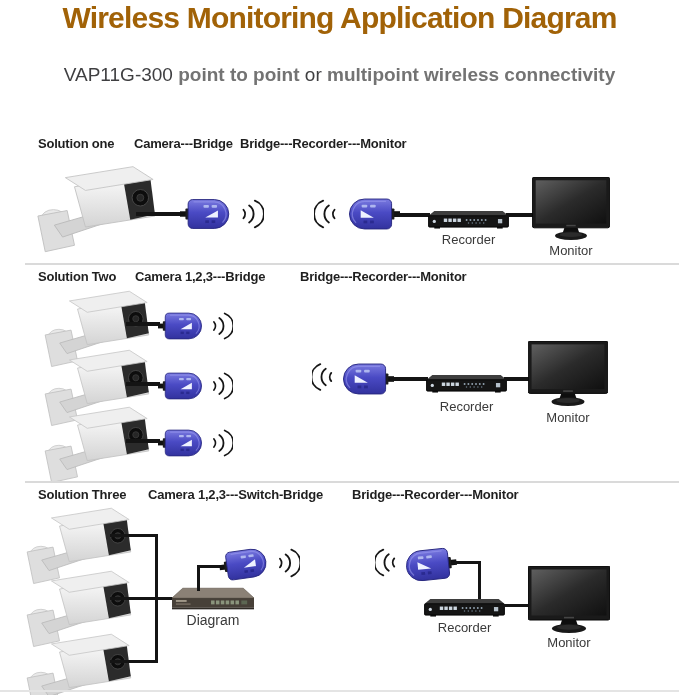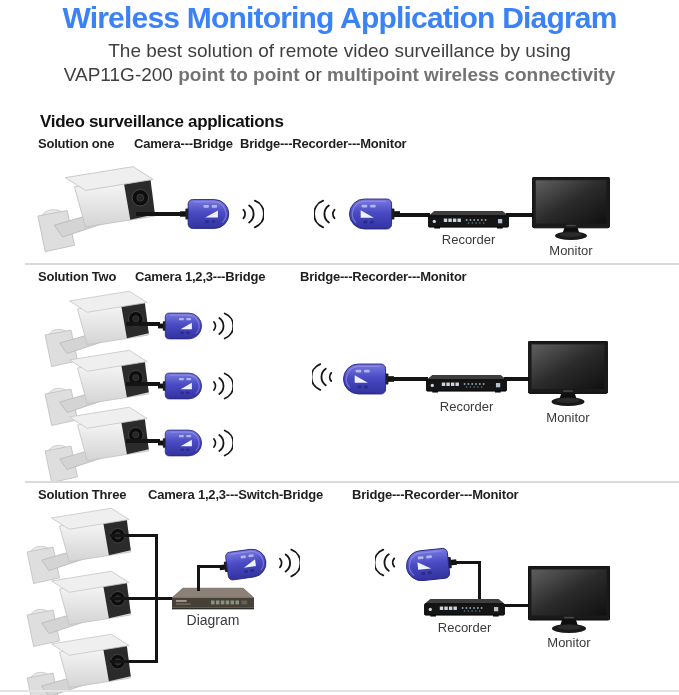--- a/index.html
+++ b/index.html
@@ -4,21 +4,21 @@
 <style>
   html,body{margin:0;padding:0;background:#fff;}
   #canvas{
     position:relative;width:679px;height:695px;background:#ffffff;
     font-family:"Liberation Sans","DejaVu Sans",sans-serif;
     overflow:hidden;
   }
   .abs{position:absolute;}
   #page-title{
     left:0;right:0;top:1px;text-align:center;
-    font-size:30px;font-weight:bold;letter-spacing:-0.8px;color:#3b82f6;
+    font-size:30px;font-weight:bold;letter-spacing:-0.8px;color:#a16207;
     white-space:nowrap;
   }
   .subtitle{left:0;right:0;text-align:center;font-size:19px;color:#3f3f41;white-space:nowrap;}
   #subtitle-1{top:40px;}
   #subtitle-2{top:64px;}
   .hl{color:#737373;font-weight:bold;}
   #section-heading{
     left:40px;top:112px;font-size:17px;font-weight:bold;letter-spacing:-0.3px;color:#111;
   }
   .sol-label{font-size:13px;font-weight:bold;color:#1f1f1f;white-space:nowrap;letter-spacing:-0.2px;}
@@ -151,29 +151,27 @@
       </g>
       <rect x="71" y="13.5" width="6" height="4" fill="#5c6652"></rect>
     </symbol>
   </defs>
 </svg>
 
 <div id="canvas">
 
   <div class="abs" id="page-title">Wireless Monitoring Application Diagram</div>
 
-  <div class="abs subtitle" id="subtitle-1">The best solution of remote video surveillance by using</div>
   <div class="abs subtitle" id="subtitle-2">
-    <span>VAP11G-200</span>
+    <span>VAP11G-300</span>
     <span class="hl">point to point</span>
     <span>or</span>
     <span class="hl">multipoint wireless connectivity</span>
   </div>
 
-  <div class="abs" id="section-heading">Video surveillance applications</div>
 
   <section id="sec1">
     <span class="abs sol-label" style="left:38px;top:3px">Solution one</span>
     <span class="abs sol-label" style="left:134px;top:3px">Camera---Bridge</span>
     <span class="abs sol-label" style="left:240px;top:3px">Bridge---Recorder---Monitor</span>
 
     <div class="abs" style="left:32px;top:30px;width:138px;height:96px">
         <svg class="fit">
           <use href="#sym-camera"></use>
         </svg>

